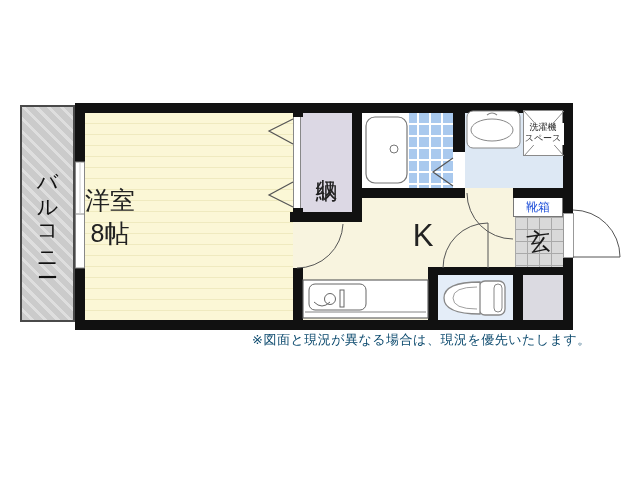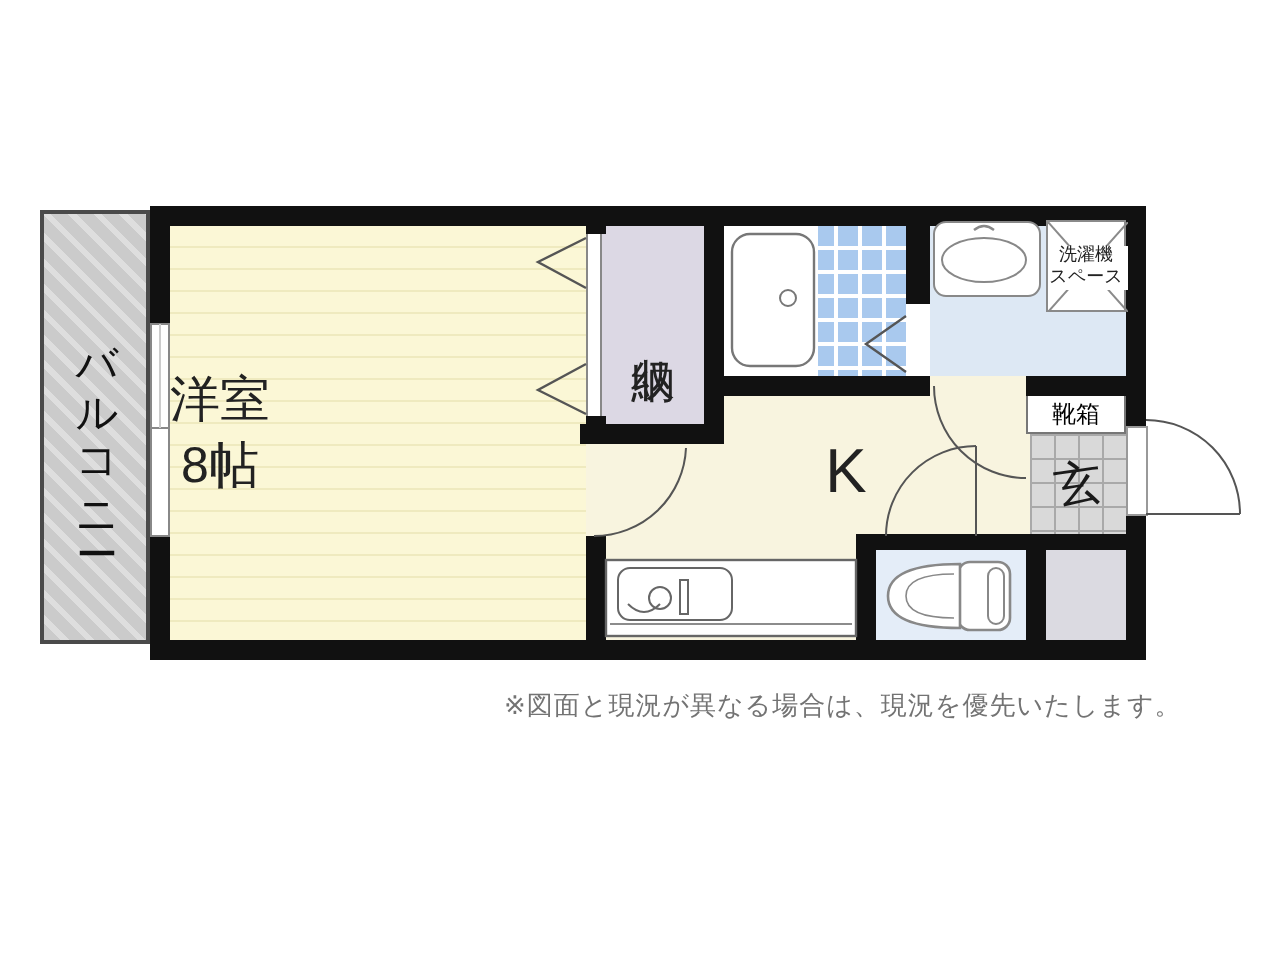--- a/index.html
+++ b/index.html
@@ -33,27 +33,27 @@
     repeating-linear-gradient(180deg,transparent 0 10px,#ffffff 10px 12px);}
   .washroom{left:465px;top:113px;width:98px;height:75px;background:#dde8f4;}
   .toilet-room{left:438px;top:275px;width:75px;height:45px;background:#e4edf8;}
   .gray-box{left:523px;top:275px;width:40px;height:45px;background:#dbdae1;}
   .genkan{left:515px;top:217px;width:48px;height:50px;background:
     repeating-linear-gradient(90deg,#a9a9a9 0 1px,transparent 1px 12px),
     repeating-linear-gradient(180deg,#a9a9a9 0 1px,transparent 1px 12px),#d9d9d9;
     display:flex;align-items:center;justify-content:center;}
   .genkan-label{font-size:24px;color:#1a1a1a;transform:rotate(-8deg);}
   .shoebox{left:513px;top:197px;width:50px;height:20px;background:#ffffff;border:1px solid #777;
-    box-sizing:border-box;display:flex;align-items:center;justify-content:center;font-size:12px;color:#000000;}
+    box-sizing:border-box;display:flex;align-items:center;justify-content:center;font-size:12px;color:#1d4ed8;}
   .laundry{left:523px;top:110px;width:40px;height:46px;background:#ffffff;border:1px solid #8a8a8a;
     box-sizing:border-box;display:flex;flex-direction:column;align-items:center;justify-content:center;z-index:5;}
   .laundry div{font-size:9px;line-height:1.2;color:#222;white-space:nowrap;z-index:2;}
   .laundry svg{position:absolute;left:0;top:0;}
   .opening{position:absolute;background:#ffffff;}
-  .disclaimer{left:252px;top:344px;width:340px;font-size:13px;color:#737373;letter-spacing:0.5px;}
+  .disclaimer{left:252px;top:331px;width:340px;font-size:13px;color:#0c4a6e;letter-spacing:0.5px;}
   svg.overlay{position:absolute;left:0;top:0;width:640px;height:480px;pointer-events:none;}
 </style>
 </head>
 <body>
 
 <div id="stage">
 
   <div class="abs balcony">
     <span class="balcony-label">バルコニー</span>
   </div>

